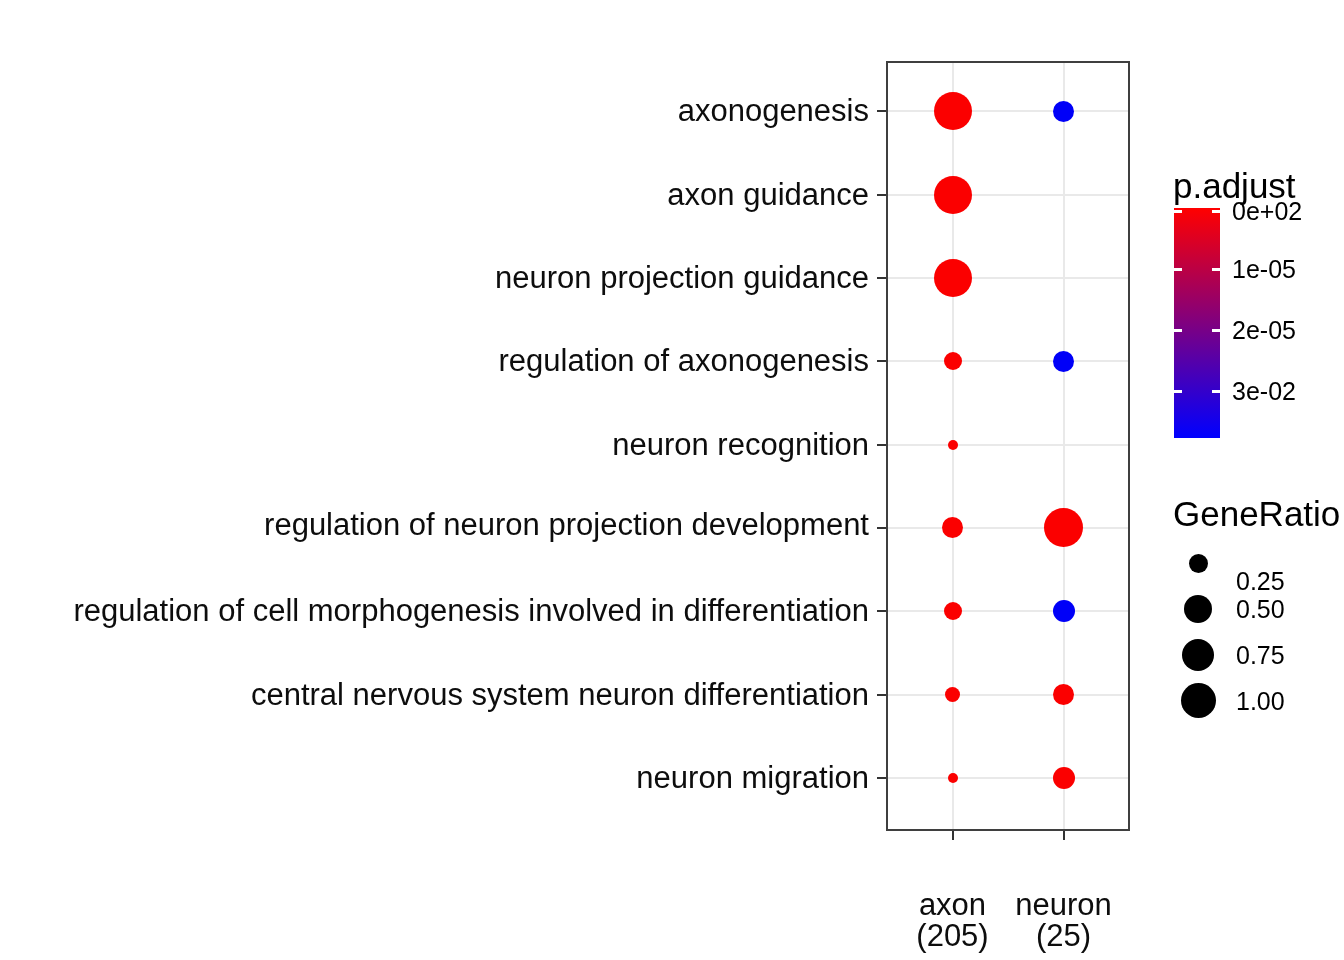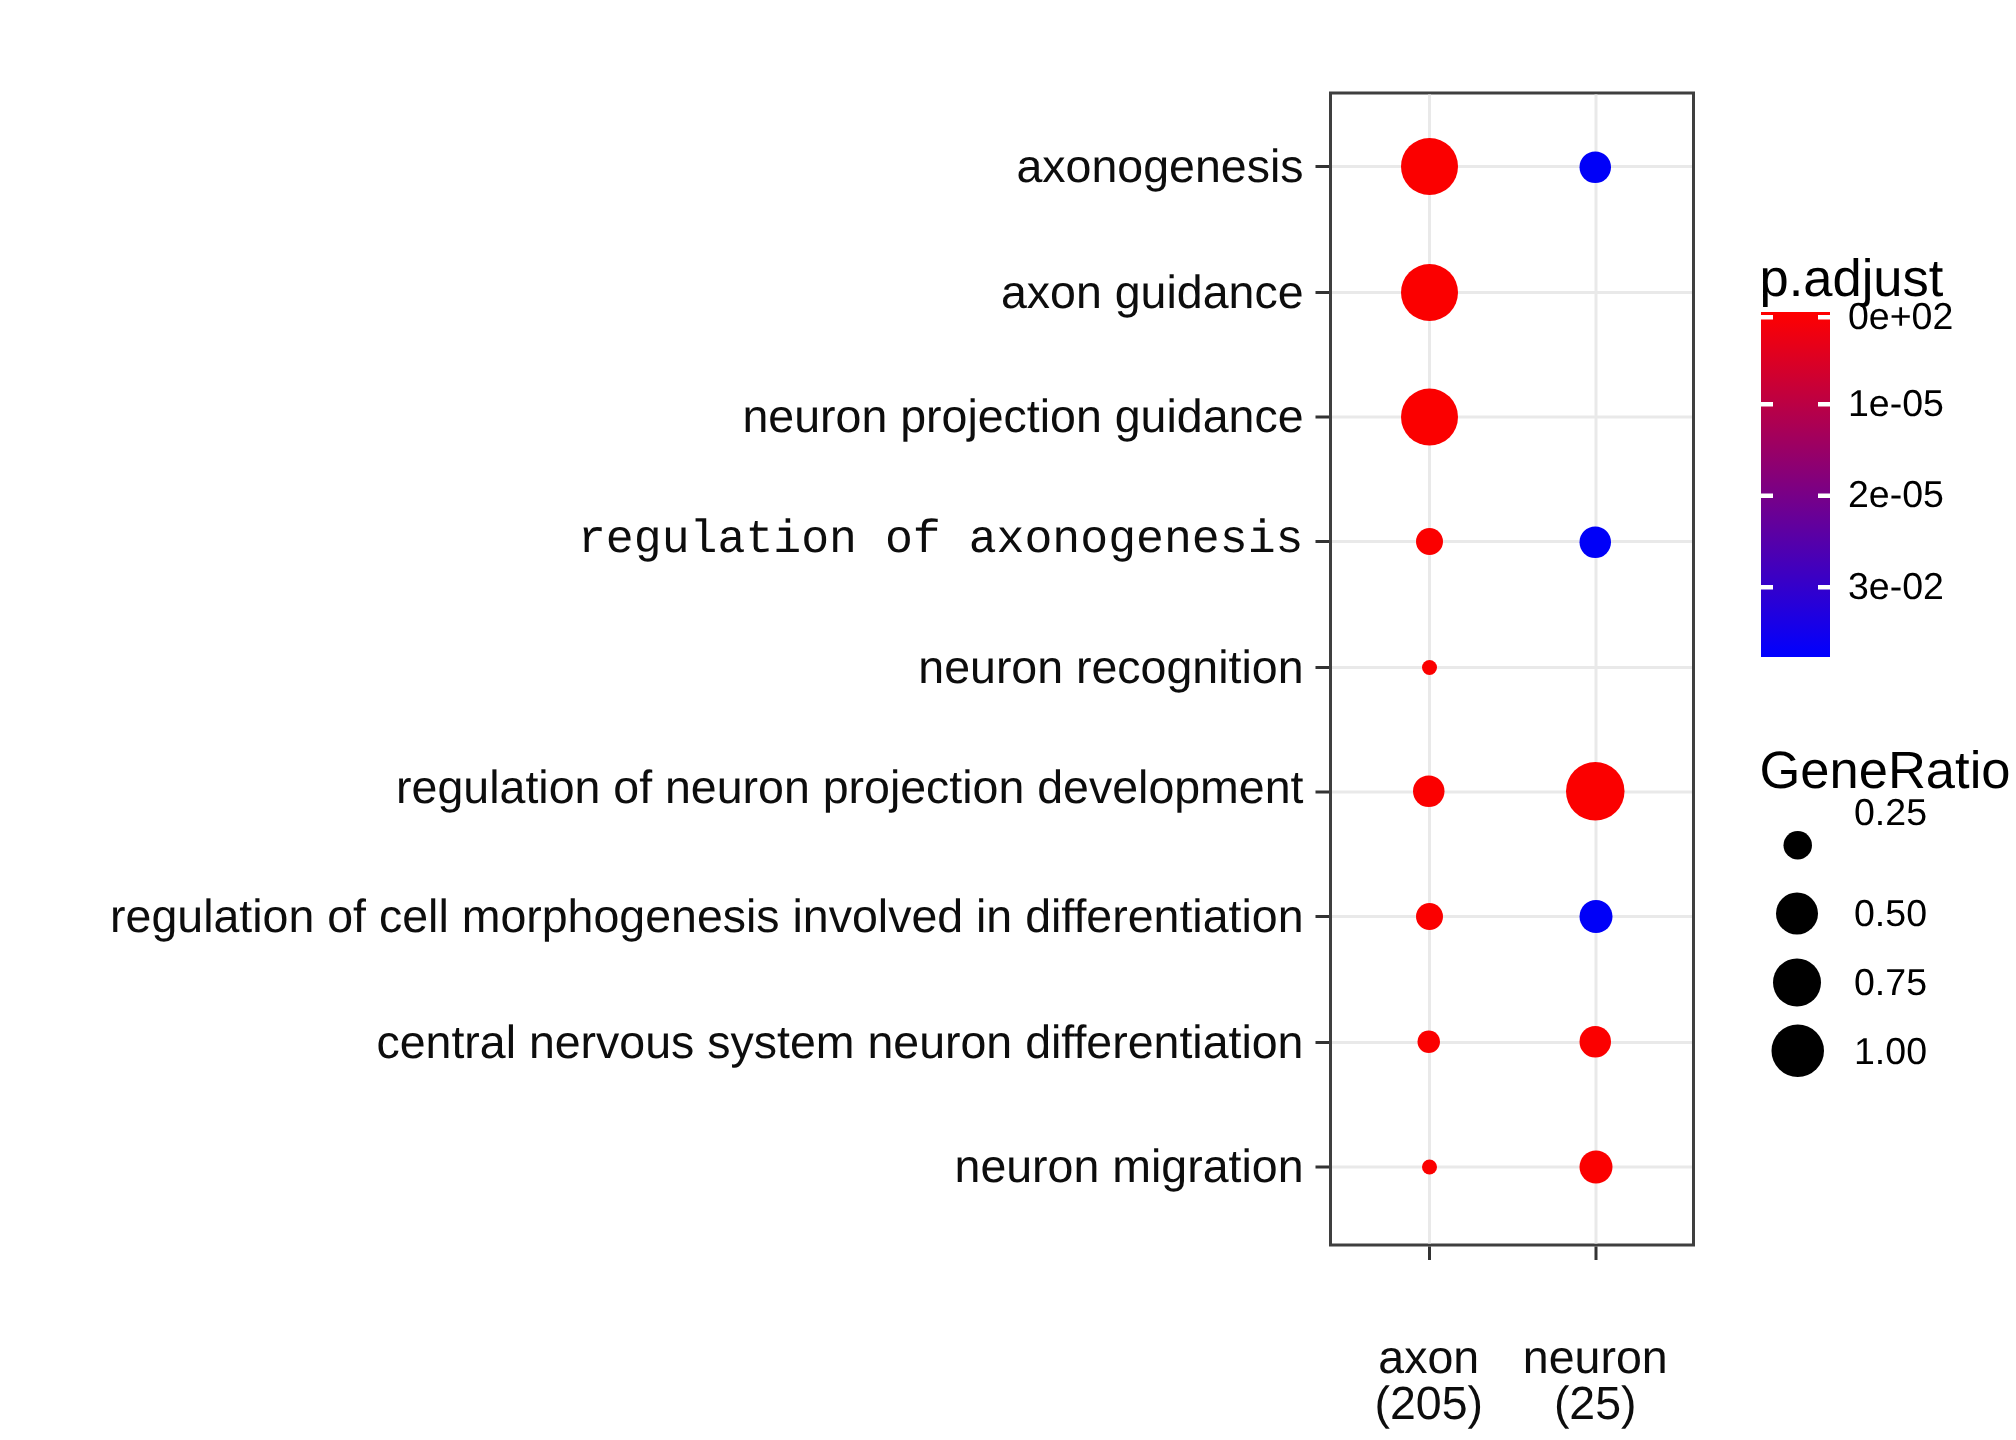--- a/index.html
+++ b/index.html
@@ -103,21 +103,21 @@
         <div>neuron</div>
         <div>(25)</div>
       </div>
       <div class="tick-y" style="left: 877px; top: 110.2px;"></div>
       <div class="y-label" style="top: 95.2px; width: 849px;">axonogenesis</div>
       <div class="tick-y" style="left: 877px; top: 193.55px;"></div>
       <div class="y-label" style="top: 178.55px; width: 849px;">axon guidance</div>
       <div class="tick-y" style="left: 877px; top: 276.9px;"></div>
       <div class="y-label" style="top: 261.9px; width: 849px;">neuron projection guidance</div>
       <div class="tick-y" style="left: 877px; top: 360.25px;"></div>
-      <div class="y-label" style="top: 345.25px; width: 849px; font-family: Liberation Mono, monospace;">regulation of axonogenesis</div>
+      <div class="y-label" style="top: 345.25px; width: 849px;">regulation of axonogenesis</div>
       <div class="tick-y" style="left: 877px; top: 443.6px;"></div>
       <div class="y-label" style="top: 428.6px; width: 849px;">neuron recognition</div>
       <div class="tick-y" style="left: 877px; top: 526.95px;"></div>
       <div class="y-label" style="top: 509px; width: 849px;">regulation of neuron projection development</div>
       <div class="tick-y" style="left: 877px; top: 610.3px;"></div>
       <div class="y-label" style="top: 595.3px; width: 849px;">regulation of cell morphogenesis involved in differentiation</div>
       <div class="tick-y" style="left: 877px; top: 693.65px;"></div>
       <div class="y-label" style="top: 678.65px; width: 849px;">central nervous system neuron differentiation</div>
       <div class="tick-y" style="left: 877px; top: 777px;"></div>
       <div class="y-label" style="top: 762px; width: 849px;">neuron migration</div>
@@ -136,21 +136,21 @@
       <div class="colorbar-tick" style="left: 1212px; top: 328.693px;"></div>
       <div class="colorbar-label" style="top: 315.693px;">2e-05</div>
       <div class="colorbar-tick" style="left: 1174px; top: 389.54px;"></div>
       <div class="colorbar-tick" style="left: 1212px; top: 389.54px;"></div>
       <div class="colorbar-label" style="top: 376.54px;">3e-02</div>
     </div>
 
   <div class="legend-title" style="left:1173px;top:499px;">GeneRatio</div>
   <div id="size-legend-items">
       <div class="size-circle" style="left: 1188.5px; top: 553.5px; width: 19px; height: 19px;"></div>
-      <div class="size-label" style="top: 528px;">0.25</div>
+      <div class="size-label" style="top: 567px;">0.25</div>
       <div class="size-circle" style="left: 1184px; top: 594.9px; width: 28px; height: 28px;"></div>
       <div class="size-label" style="top: 594.9px;">0.50</div>
       <div class="size-circle" style="left: 1182px; top: 638.8px; width: 32px; height: 32px;"></div>
       <div class="size-label" style="top: 640.8px;">0.75</div>
       <div class="size-circle" style="left: 1180.5px; top: 683.2px; width: 35px; height: 35px;"></div>
       <div class="size-label" style="top: 686.7px;">1.00</div>
     </div>
 </div>
 
 </body></html>

